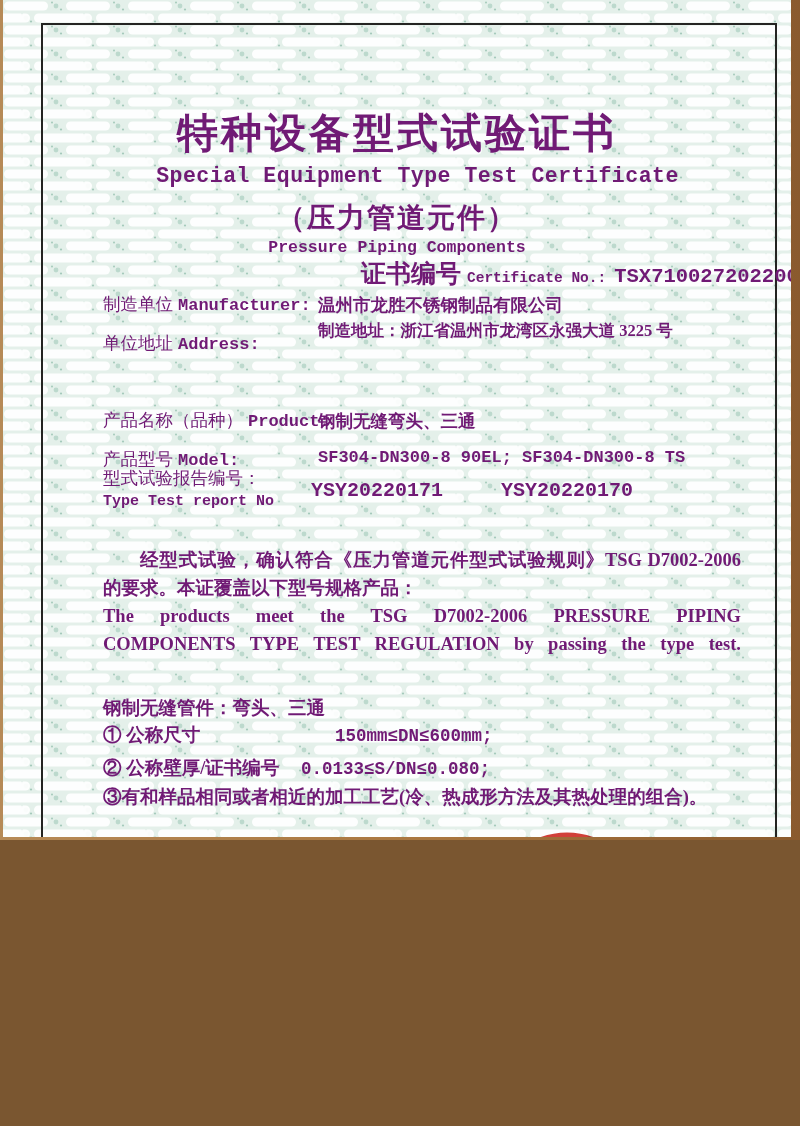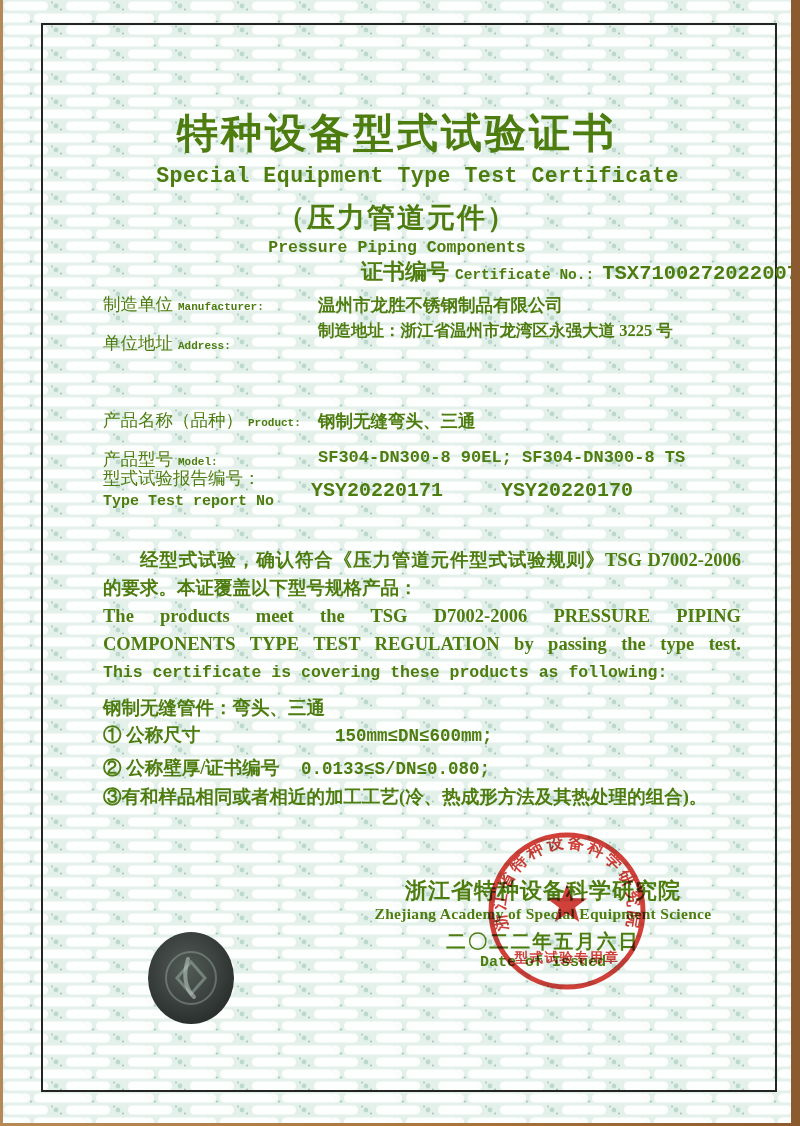--- a/index.html
+++ b/index.html
@@ -1,39 +1,39 @@
 <!DOCTYPE html>
 <html><head>
 <meta charset="utf-8">
 <style>
   html,body{margin:0;padding:0;}
   body{background:#7a5630;font-family:"Liberation Serif",serif;}
-  .page{position:relative;width:800px;height:1126px;overflow:hidden;
+  .page{position:relative;width:800px;height:840px;overflow:hidden;
         background:linear-gradient(90deg,#b械 0,#a9763f 100%);
         background:linear-gradient(90deg,#b68a57 0%,#a9763f 55%,#8a5a2e 100%);
-        color:#4d7c0f;}
+        color:#701a75;}
   .paper{position:absolute;left:3px;top:0;right:9px;bottom:3px;overflow:hidden;background:#f1f7f3;}
   .bgsvg{position:absolute;left:0;top:0;width:100%;height:100%;}
   .frame{position:absolute;left:38px;top:23px;width:736px;height:1069px;
          box-sizing:border-box;border:2px solid #242422;}
   .t{position:absolute;white-space:nowrap;}
   .ctr{left:0;right:0;text-align:center;}
   .mono{font-family:"Liberation Mono",monospace;}
   .title-cn{top:106px;font-size:41px;font-weight:700;letter-spacing:3px;}
   .title-en{top:164px;font-size:21.5px;font-weight:700;letter-spacing:.5px;padding-left:41px;}
   .sub-cn{top:199px;font-size:28px;font-weight:700;letter-spacing:2px;}
   .sub-en{top:238px;font-size:16.5px;font-weight:700;}
   .certno{left:358px;top:257px;}
-  .certno .c1{font-size:22px;font-weight:700;}
+  .certno .c1{font-size:25px;font-weight:700;}
   .certno .c2{font-size:14.5px;font-weight:700;margin-left:6px;}
   .certno .c3{font-size:20.5px;font-weight:600;margin-left:8px;}
   .row{position:absolute;left:100px;right:50px;height:30px;}
   .row .lbl{position:absolute;left:0;top:0;white-space:nowrap;}
   .row .lbl .lcn{font-size:17.5px;font-weight:400;}
-  .row .lbl .len{font-size:11px;font-weight:700;margin-left:5px;font-family:"Liberation Mono",monospace;}
+  .row .lbl .len{font-size:17px;font-weight:700;margin-left:5px;font-family:"Liberation Mono",monospace;}
   .row .val{position:absolute;left:215px;top:1px;font-size:17.5px;font-weight:600;white-space:nowrap;}
   .addr-lines{position:absolute;left:215px;top:-13px;}
   .addr-lines div{font-size:16.5px;font-weight:600;line-height:26px;white-space:nowrap;}
   .lbl2{line-height:24px;}
   .lbl2 .l2en{font-size:15px;font-weight:700;font-family:"Liberation Mono",monospace;}
   .repvals{position:absolute;left:208px;top:13px;font-size:20px;font-weight:600;}
   .repvals span+span{margin-left:58px;}
   .para{position:absolute;left:100px;width:638px;font-size:18.5px;line-height:28px;}
   .jlast{text-align:justify;text-align-last:justify;}
   .stmt-cn1{top:546px;text-indent:2em;font-weight:600;}
@@ -122,21 +122,20 @@
       </div>
       <div class="repvals mono">
         <span>YSY20220171</span><span>YSY20220170</span>
       </div>
     </div>
 
     <div class="t para stmt-cn1 jlast" style="white-space:normal">经型式试验，确认符合《压力管道元件型式试验规则》TSG D7002-2006</div>
     <div class="t para stmt-cn2">的要求。本证覆盖以下型号规格产品：</div>
     <div class="t para stmt-en1 jlast" style="white-space:normal">The products meet the TSG D7002-2006 PRESSURE PIPING</div>
     <div class="t para stmt-en2 jlast" style="white-space:normal">COMPONENTS TYPE TEST REGULATION by passing the type test.</div>
-    <div class="t para stmt-en3 mono">This certificate is covering these products as following:</div>
 
     <div class="t para cov-head">钢制无缝管件：弯头、三通</div>
     <div class="cov-item i1" style="top:722px">
       <span class="cl">① 公称尺寸</span><span class="cv">150mm≤DN≤600mm;</span>
     </div>
     <div class="cov-item i2" style="top:755px">
       <span class="cl">② 公称壁厚/证书编号</span><span class="cv">0.0133≤S/DN≤0.080;</span>
     </div>
     <div class="cov-note" style="top:784px">③有和样品相同或者相近的加工工艺(冷、热成形方法及其热处理的组合)。</div>
 

